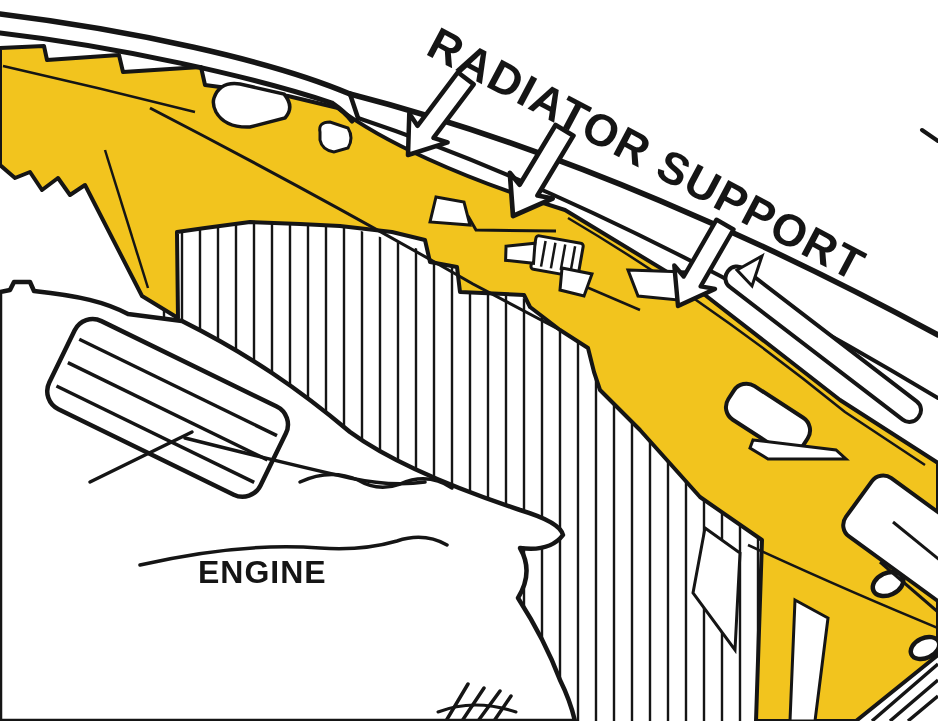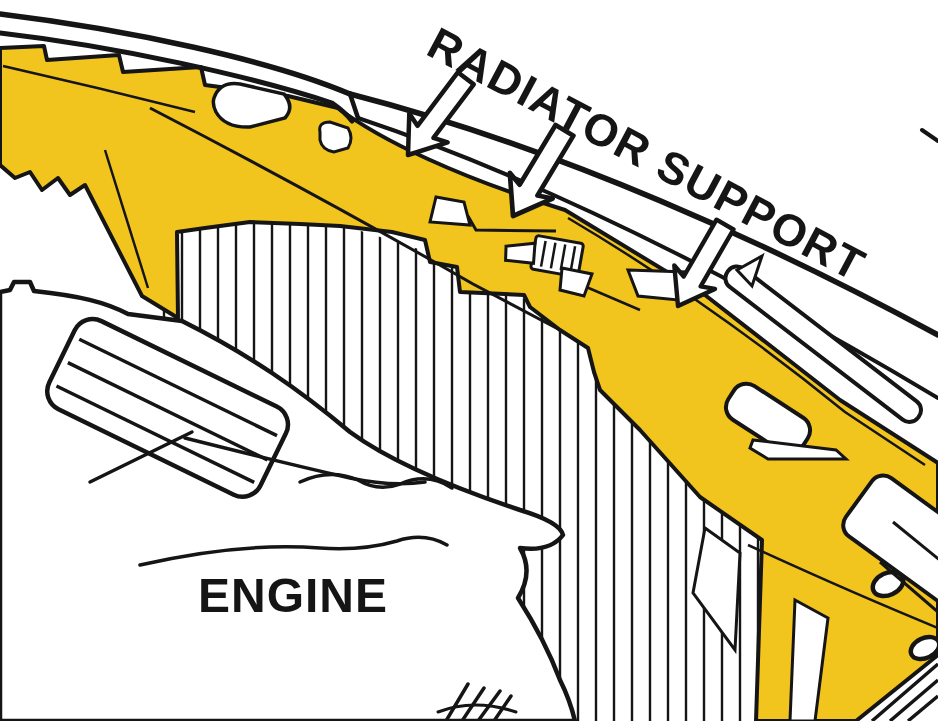--- a/index.html
+++ b/index.html
@@ -174,14 +174,14 @@
     </g>
 
     <g id="arrow-layer">
         <use href="#arrow-shape" transform="translate(408 155) rotate(37) scale(1)" fill="#ffffff" stroke="#151515" stroke-width="4.5" stroke-linejoin="round"></use>
         <use href="#arrow-shape" transform="translate(513 216) rotate(31) scale(1.0416666666666667)" fill="#ffffff" stroke="#151515" stroke-width="4.5" stroke-linejoin="round"></use>
         <use href="#arrow-shape" transform="translate(678 306) rotate(30) scale(0.9791666666666666)" fill="#ffffff" stroke="#151515" stroke-width="4.5" stroke-linejoin="round"></use>
       </g>
   </svg>
 
   <div class="diagram-label" style="left: 442px; top: 20px; font-size: 45px; letter-spacing: 1.5px; transform: rotate(28deg);">RADIATOR SUPPORT</div>
-  <div class="diagram-label" style="left: 198px; top: 572px; font-size: 48px; letter-spacing: 1px;">ENGINE</div>
+  <div class="diagram-label" style="left: 198px; top: 556px; font-size: 32px; letter-spacing: 1px;">ENGINE</div>
 </div>
 
 </body></html>

